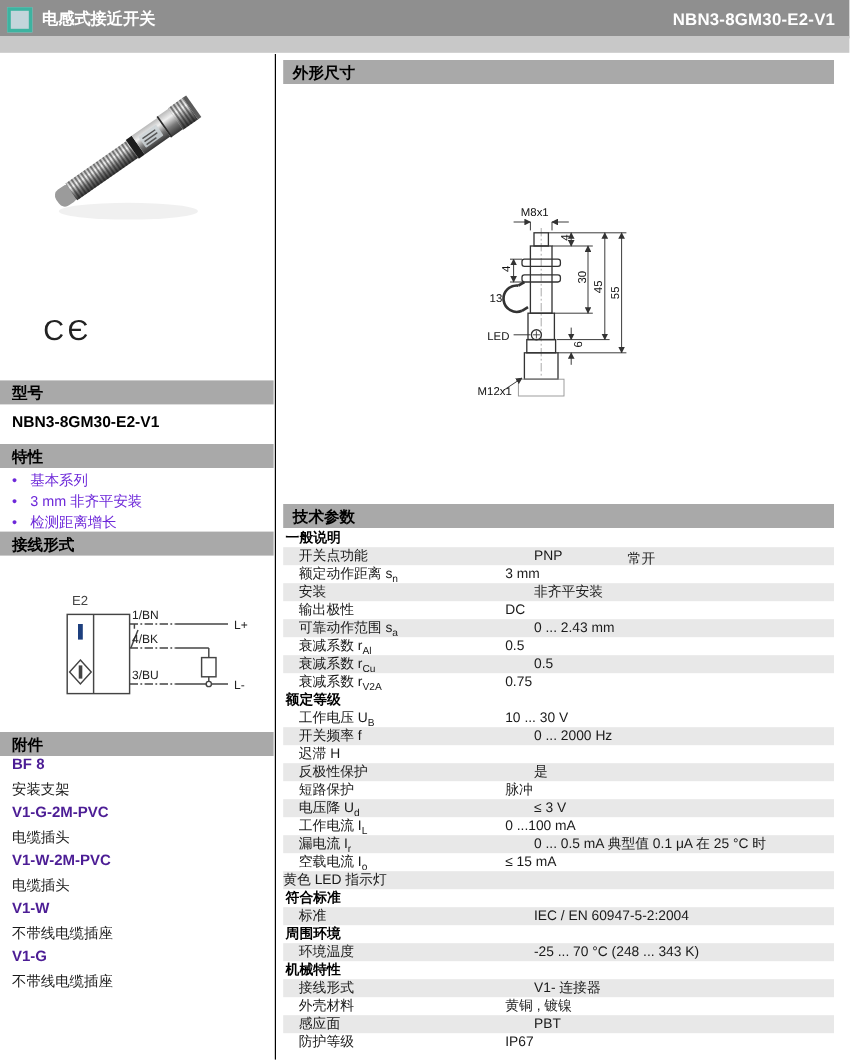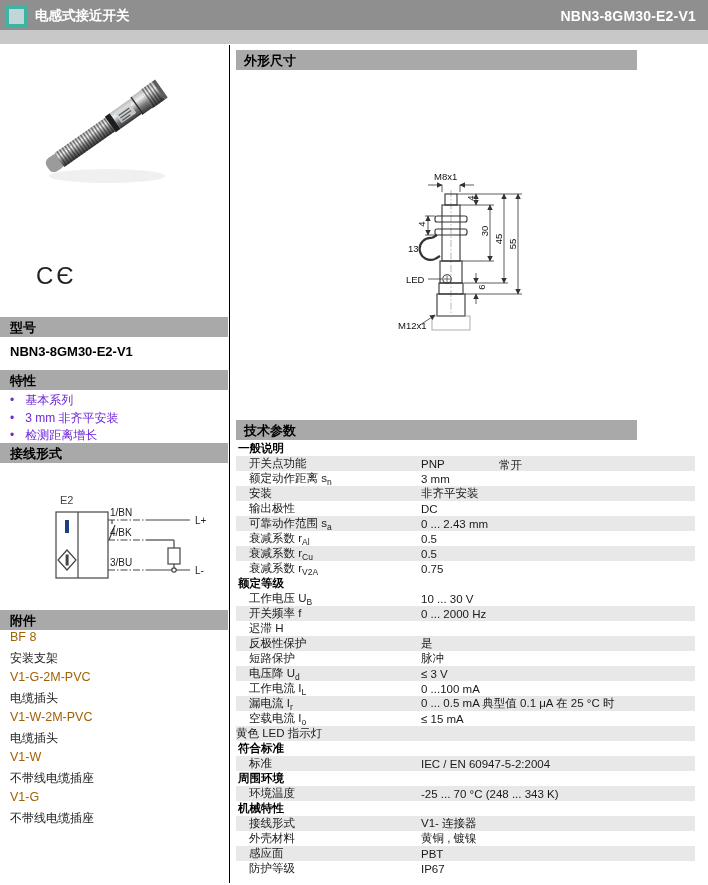--- a/index.html
+++ b/index.html
@@ -20,49 +20,49 @@
   .header-title { margin-left:8px; color:#fff; font-weight:bold; font-size:13.5px; }
   .header-model { margin-left:auto; margin-right:12px; color:#fff; font-weight:bold; font-size:14px; letter-spacing:.2px; }
   .header-strip { position:absolute; left:0; top:30px; width:708px; height:14px; background:#c8c8c8; }
 
   
   .bar {
     position:absolute; height:20px; background:#a9a9a9; color:#000;
     font-weight:bold; font-size:13px; padding:2px 0 0 10px;
   }
   .bar-left  { left:0; width:228px; }
-  .bar-right { left:236px; width:401px; padding-left:8px; }
+  .bar-right { left:236px; width:459px; padding-left:8px; }
 
   
   .col-divider { position:absolute; left:229px; top:45px; width:1px; height:838px; background:#000; }
 
   .photo { position:absolute; left:32px; top:64px; width:158px; height:130px; }
   .ce-mark {
     position:absolute; left:36px; top:262px; font-size:24px; color:#222;
     font-family:Liberation Sans, sans-serif; letter-spacing:3px;
   }
   .model-value { position:absolute; left:10px; top:344px; font-weight:bold; font-size:13px; color:#000; }
 
   .features-list { position:absolute; left:10px; top:392px; width:215px; list-style:none; }
   .features-list li { font-size:12px; line-height:17.5px; color:#6d28d9; }
   .features-list li::before { content:"•"; margin-right:11px; }
 
   .wiring-svg { position:absolute; left:22px; top:490px; width:200px; height:100px; }
 
   .acc-list { position:absolute; left:10px; top:630px; width:215px; }
-  .acc-model { font-weight:normal; font-size:12.5px; color:#a16207; height:20px; }
+  .acc-model { font-weight:bold; font-size:12.5px; color:#4c1d95; height:20px; }
   .acc-desc  { font-size:12px; height:20px; }
 
   
   .dim-svg { position:absolute; left:398px; top:166px; width:185px; height:170px; }
 
   .tech-table { position:absolute; left:236px; top:441px; width:459px; font-size:11.5px; }
   .t-section { height:15px; display:flex; align-items:center; font-weight:bold; color:#000; padding-left:2px; }
   .t-row { height:15px; display:flex; align-items:center; }
-  .t-row.shaded { background:#e8e8e8; }
+  .t-row.shaded { background:#e8e8e8;gap:24px; }
   .t-label { width:185px; padding-left:13px; flex:none; }
   .t-value { flex:1; position:relative; }
   .t-value .v2 { position:absolute; left:78px; top:0; }
   sub { font-size:8.5px; line-height:0; }
 
   svg text { font-family:"Liberation Sans", sans-serif; }
 </style>
 </head>
 <body>
 

